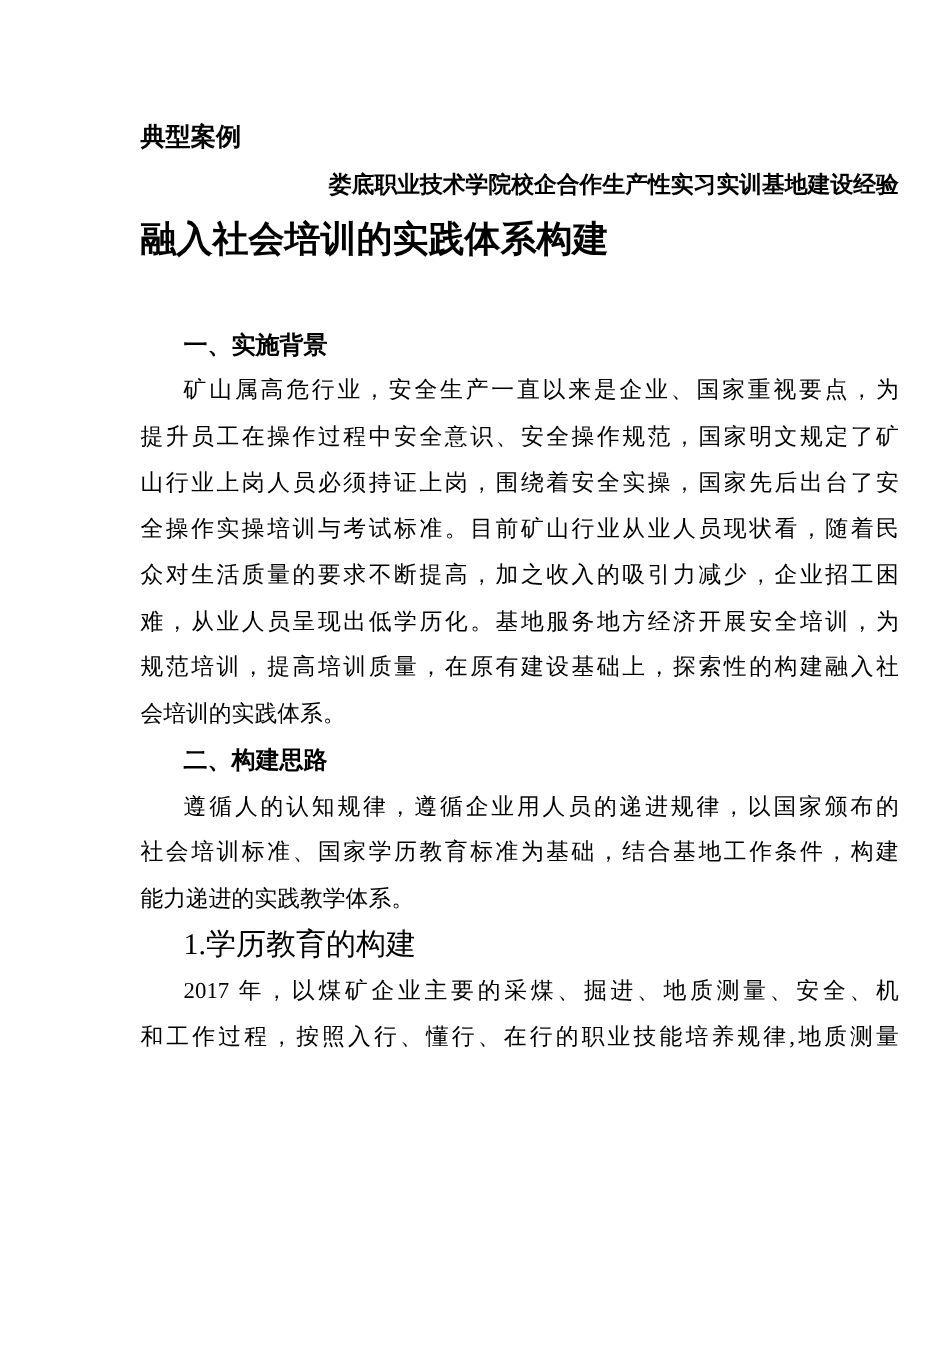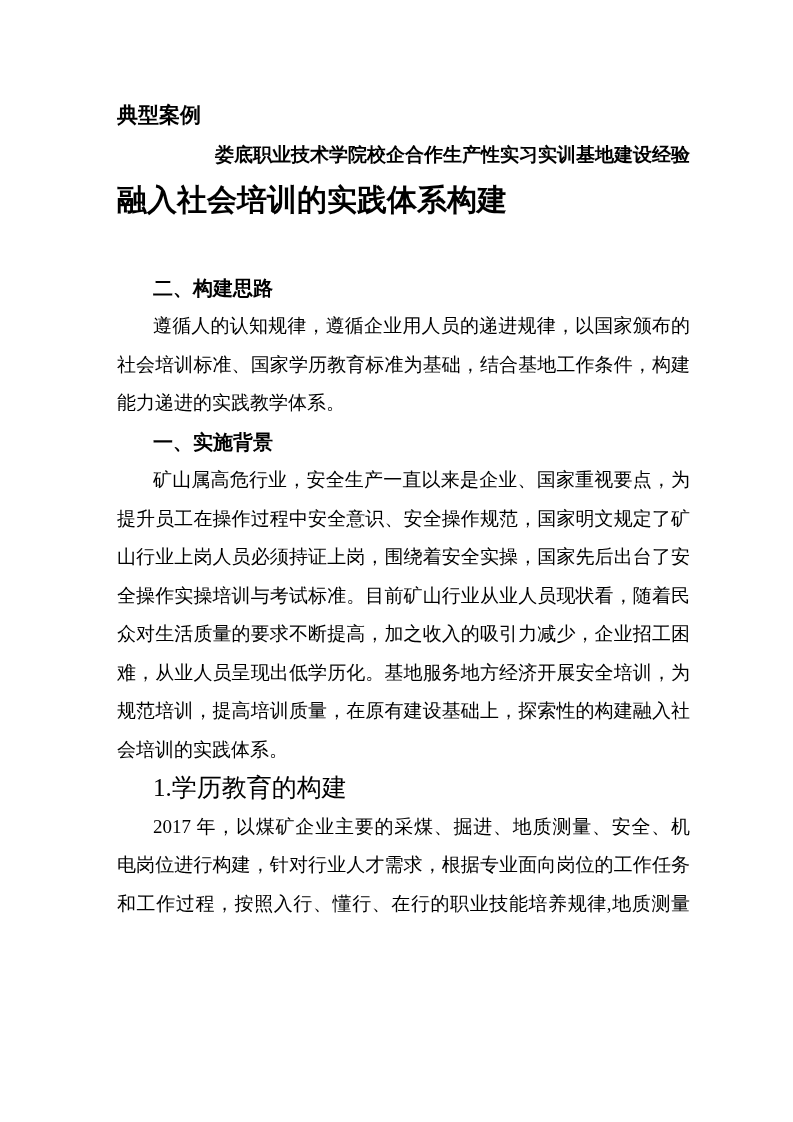--- a/index.html
+++ b/index.html
@@ -8,21 +8,21 @@
     background: #ffffff;
   }
   .page {
     position: relative;
     width: 793px;
     height: 1122px;
     margin: 0 auto;
     background: #ffffff;
     color: #000000;
     box-sizing: border-box;
-    padding: 96px 103px 0 117px;
+    padding: 96px 44px 0 117px;
     overflow: hidden;
     font-family: "Liberation Serif", "DejaVu Serif", serif;
   }
   .doc-label {
     font-family: "Liberation Sans", "DejaVu Sans", sans-serif;
     font-size: 21px;
     font-weight: bold;
     line-height: 38.5px;
     text-align: left;
   }
@@ -74,44 +74,43 @@
 
   <div class="doc-label">典型案例</div>
 
   <div class="doc-subtitle">娄底职业技术学院校企合作生产性实习实训基地建设经验</div>
 
   <div class="doc-title">融入社会培训的实践体系构建</div>
 
   <div class="title-gap"></div>
 
   <div class="section">
-    <div class="section-heading">二、构建思路</div>
-    <div class="paragraph">
-        <div class="line first">遵循人的认知规律，遵循企业用人员的递进规律，以国家颁布的</div>
-        <div class="line">社会培训标准、国家学历教育标准为基础，结合基地工作条件，构建</div>
-        <div class="line last">能力递进的实践教学体系。</div>
-      </div>
-  </div>
-
-  <div class="section">
     <div class="section-heading">一、实施背景</div>
     <div class="paragraph">
         <div class="line first">矿山属高危行业，安全生产一直以来是企业、国家重视要点，为</div>
         <div class="line">提升员工在操作过程中安全意识、安全操作规范，国家明文规定了矿</div>
         <div class="line">山行业上岗人员必须持证上岗，围绕着安全实操，国家先后出台了安</div>
         <div class="line">全操作实操培训与考试标准。目前矿山行业从业人员现状看，随着民</div>
         <div class="line">众对生活质量的要求不断提高，加之收入的吸引力减少，企业招工困</div>
         <div class="line">难，从业人员呈现出低学历化。基地服务地方经济开展安全培训，为</div>
         <div class="line">规范培训，提高培训质量，在原有建设基础上，探索性的构建融入社</div>
         <div class="line last">会培训的实践体系。</div>
       </div>
   </div>
 
   <div class="section">
+    <div class="section-heading">二、构建思路</div>
+    <div class="paragraph">
+        <div class="line first">遵循人的认知规律，遵循企业用人员的递进规律，以国家颁布的</div>
+        <div class="line">社会培训标准、国家学历教育标准为基础，结合基地工作条件，构建</div>
+        <div class="line last">能力递进的实践教学体系。</div>
+      </div>
+  </div>
+
+  <div class="section">
     <div class="sub-heading">1.学历教育的构建</div>
     <div class="paragraph">
         <div class="line first">2017 年，以煤矿企业主要的采煤、掘进、地质测量、安全、机</div>
-        <div class="line">电岗位进行构建，针对行业人才需求，根据专业面向岗位的工作任务</div>
         <div class="line">和工作过程，按照入行、懂行、在行的职业技能培养规律,地质测量</div>
       </div>
   </div>
 
 </div>
 
 </body></html>

